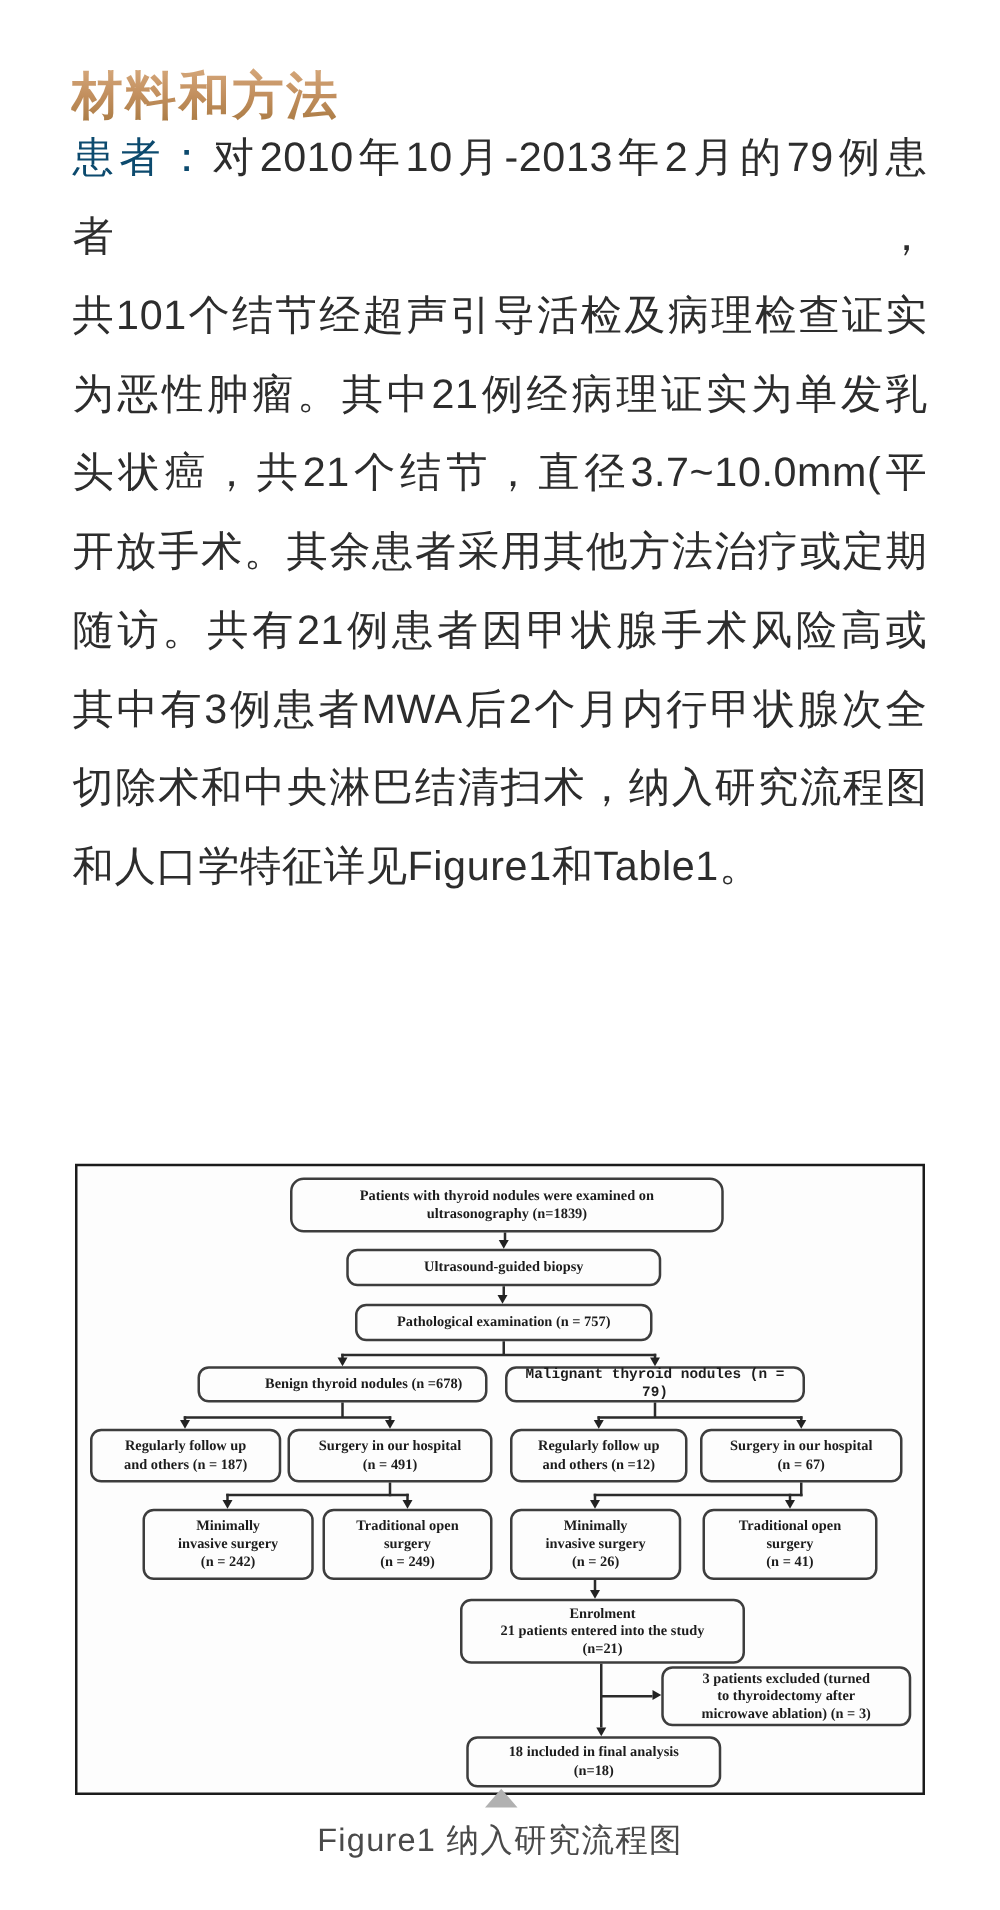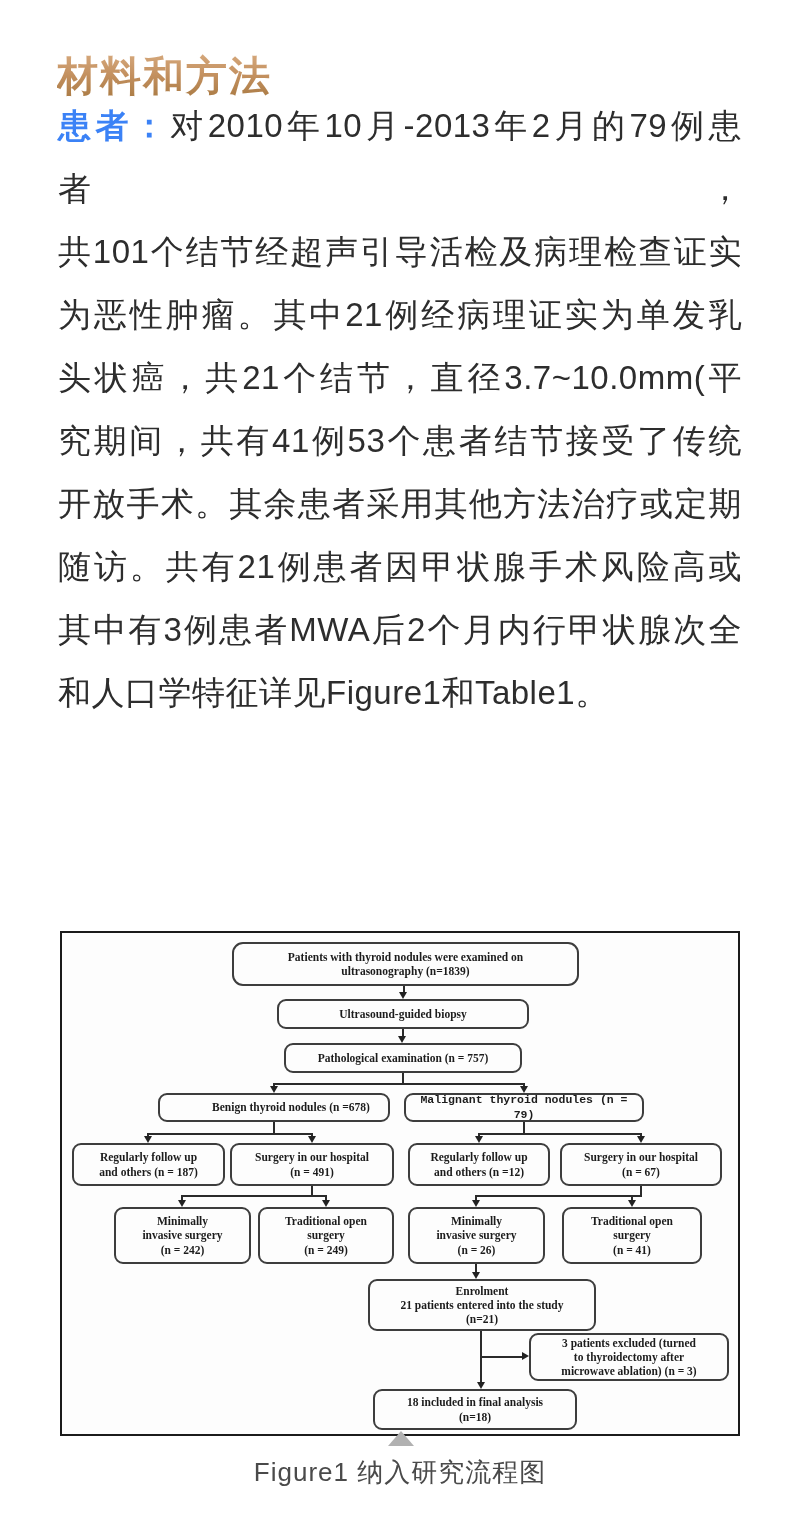--- a/index.html
+++ b/index.html
@@ -24,21 +24,21 @@
   }
 
   
   .paragraph {
     position:absolute; left:58px; top:94px; width:684px;
     font-size:33px; line-height:63px; color:#2d2d2d;
     letter-spacing:0.5px;
   }
   .p-line { text-align:justify; text-align-last:justify; }
   .p-line.last { text-align-last:left; }
-  .p-label { font-weight:700; color:#3b82f6; }
+  .p-label { font-weight:400; color:#0c4a6e; }
 
   
   .figure {
     position:absolute; left:60px; top:903px; width:680px; height:505px;
     border:2px solid #1b1b1b; background:#fdfdfd; box-sizing:border-box;margin-top:28px;
   }
   .fc-node {
     position:absolute; box-sizing:border-box;
     border:2px solid #3d3d3d; border-radius:9px; background:#fdfdfd;
     display:flex; align-items:center; justify-content:center;
@@ -91,24 +91,24 @@
 
 <div>
 
   <h1 class="section-title">材料和方法</h1>
 
   <div class="paragraph">
     <div class="p-line"><span class="p-label">患者：</span><span>对2010年10月-2013年2月的79例患者，</span></div>
     <div class="p-line">共101个结节经超声引导活检及病理检查证实</div>
     <div class="p-line">为恶性肿瘤。其中21例经病理证实为单发乳</div>
     <div class="p-line">头状癌，共21个结节，直径3.7~10.0mm(平</div>
-    <div class="p-line">究期间，共有41例53个患者结节接受了传统</div>
     <div class="p-line">开放手术。其余患者采用其他方法治疗或定期</div>
     <div class="p-line">随访。共有21例患者因甲状腺手术风险高或</div>
     <div class="p-line">其中有3例患者MWA后2个月内行甲状腺次全</div>
+    <div class="p-line">切除术和中央淋巴结清扫术，纳入研究流程图</div>
     <div class="p-line last">和人口学特征详见Figure1和Table1。</div>
   </div>
 
   <div class="figure">
 
     <div class="fc-node n-examined">Patients with thyroid nodules were examined on
 ultrasonography (n=1839)</div>
     <div class="fc-node n-biopsy">Ultrasound-guided biopsy</div>
     <div class="fc-node n-pathology">Pathological examination (n = 757)</div>
     <div class="fc-node n-benign">Benign thyroid nodules (n =678)</div>

